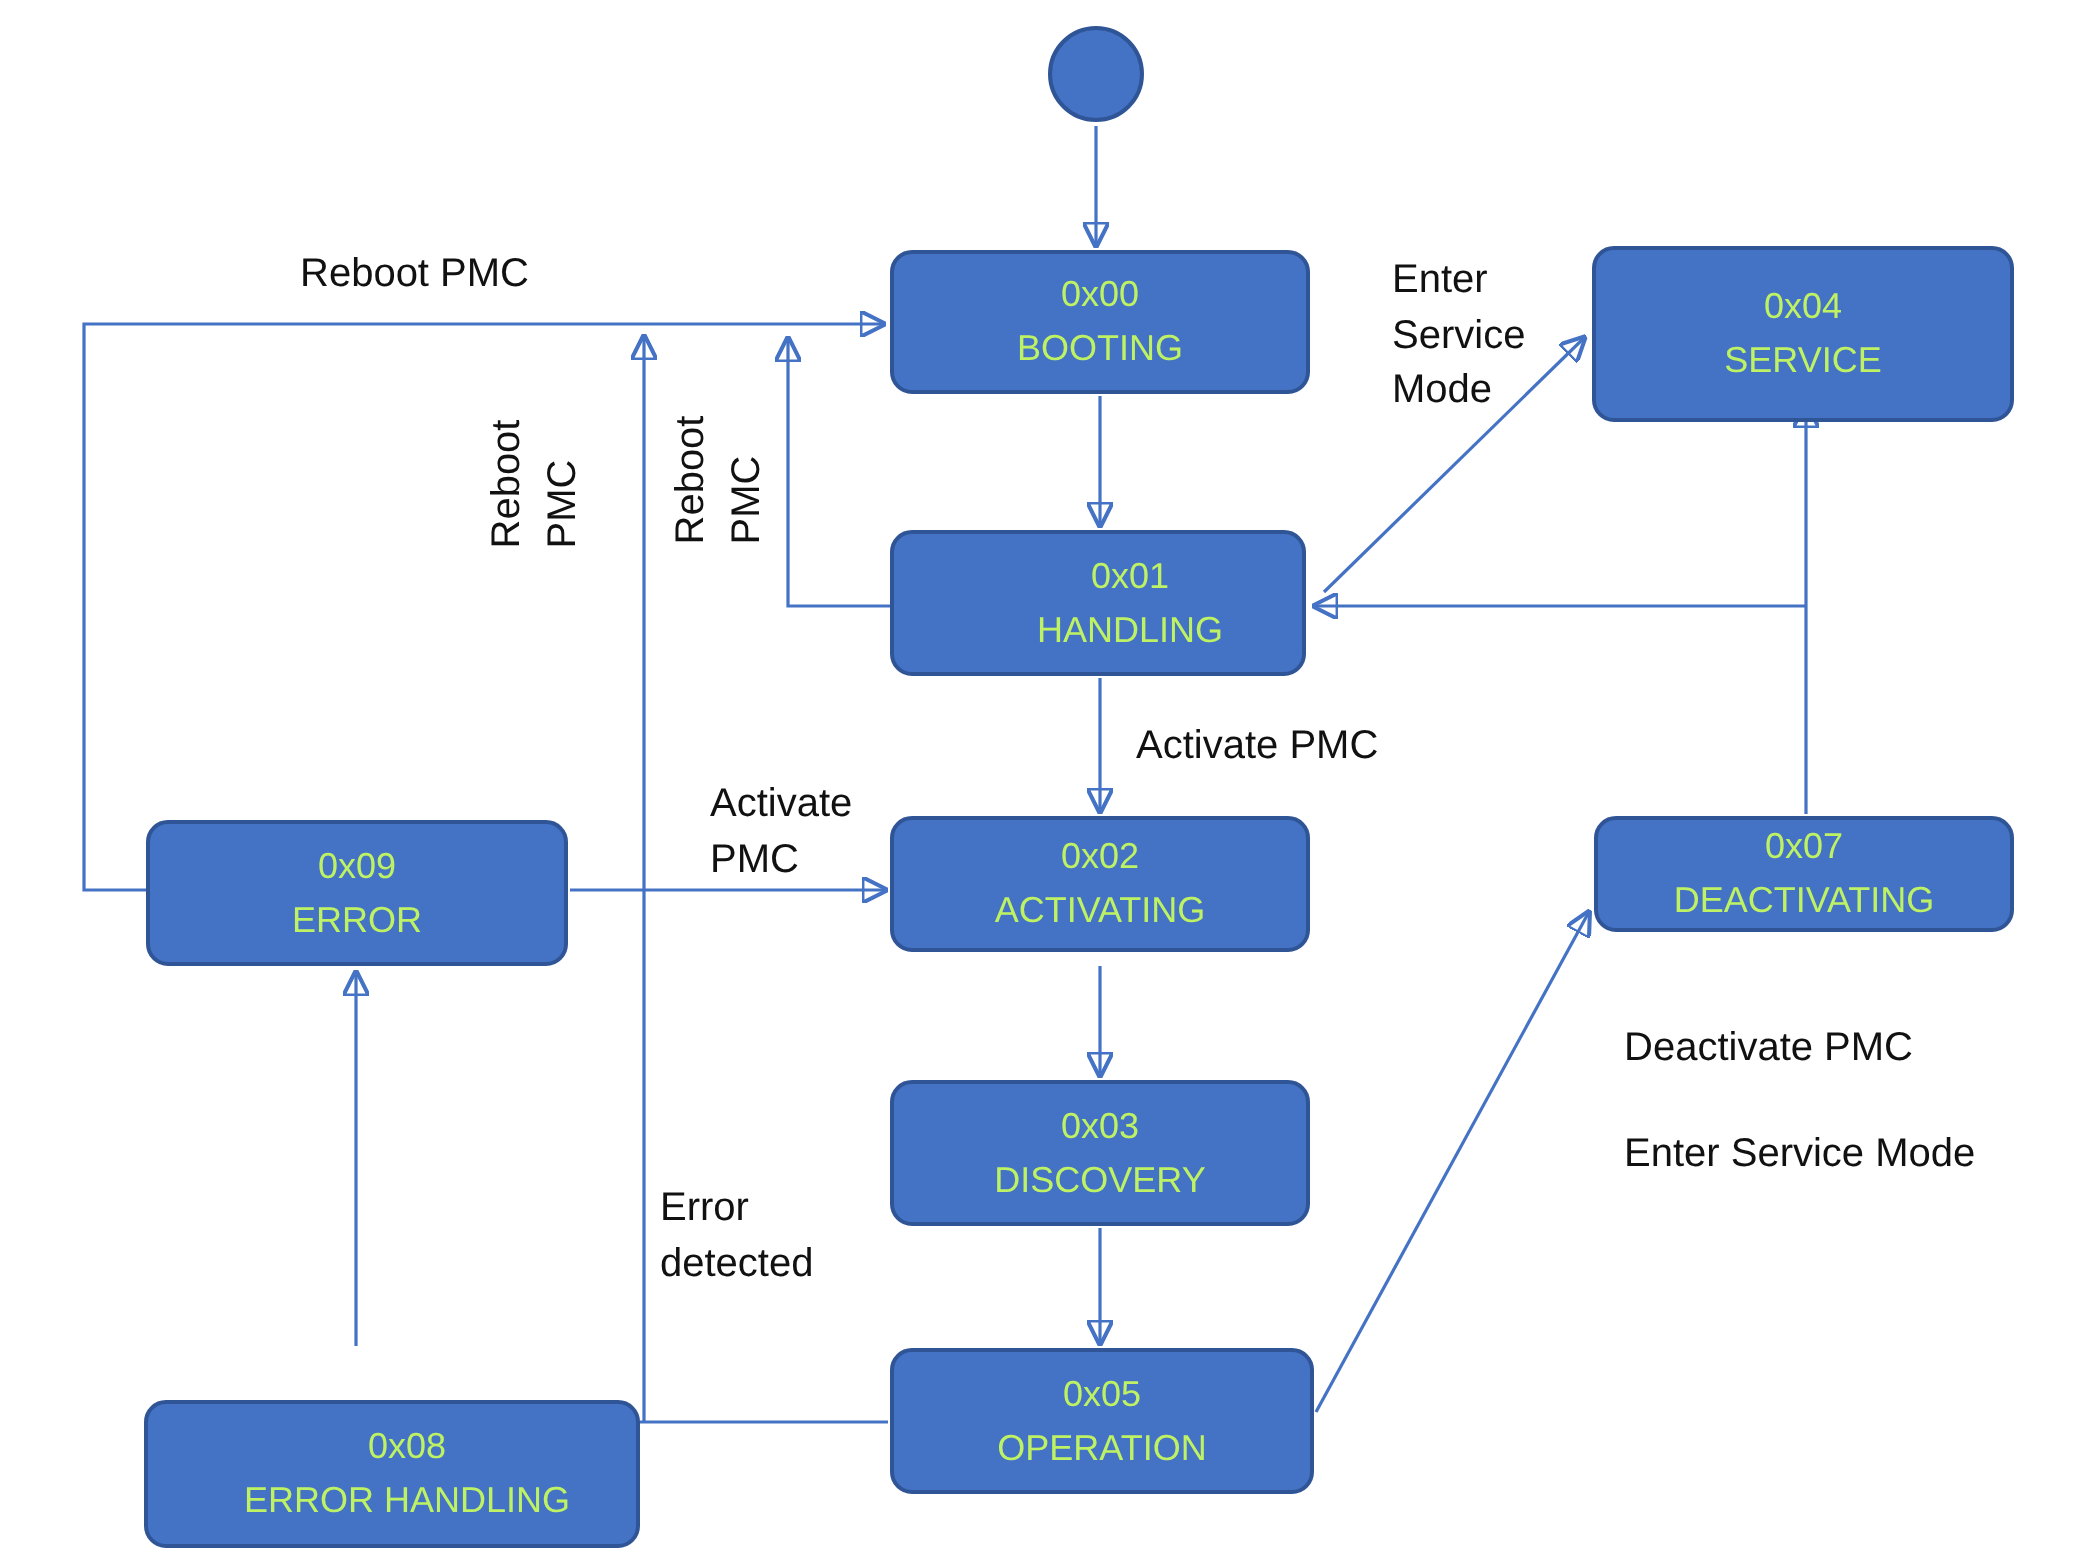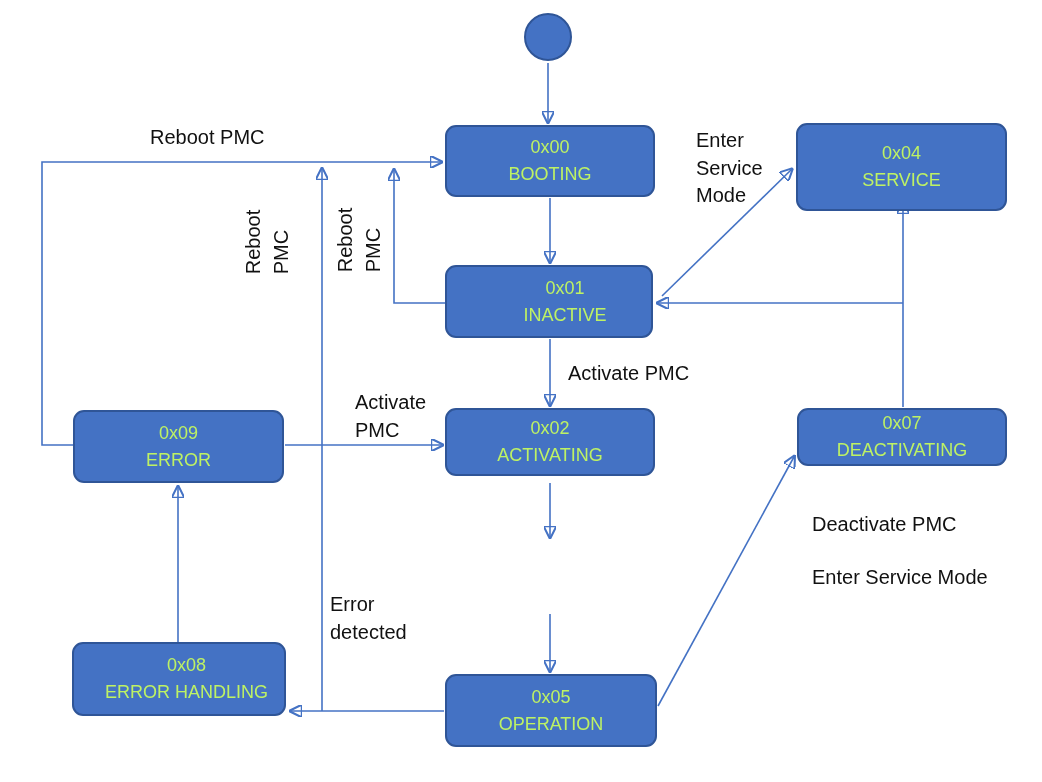--- a/index.html
+++ b/index.html
@@ -56,45 +56,49 @@
 
   <div class="start-circle"></div>
 
   <div class="state" style="left:445px; top:125px; width:210px; height:72px;">
     <span>0x00</span>
     <span>BOOTING</span>
   </div>
 
   <div class="state" style="left:445px; top:265px; width:208px; height:73px;padding-left:32px;">
     <span>0x01</span>
-    <span>INACTIVE</span>
+    <span>HANDLING</span>
   </div>
 
   <div class="state" style="left:445px; top:408px; width:210px; height:68px;">
     <span>0x02</span>
     <span>ACTIVATING</span>
   </div>
 
+  <div class="state" style="left:445px; top:540px; width:210px; height:73px;">
+    <span>0x03</span>
+    <span>DISCOVERY</span>
+  </div>
 
   <div class="state" style="left:796px; top:123px; width:211px; height:88px;">
     <span>0x04</span>
     <span>SERVICE</span>
   </div>
 
   <div class="state" style="left:445px; top:674px; width:212px; height:73px;">
     <span>0x05</span>
     <span>OPERATION</span>
   </div>
 
   <div class="state" style="left:797px; top:408px; width:210px; height:58px;">
     <span>0x07</span>
     <span>DEACTIVATING</span>
   </div>
 
-  <div class="state" style="left:72px; top:642px; width:214px; height:74px;padding-left:15px;">
+  <div class="state" style="left:72px; top:700px; width:248px; height:74px;padding-left:15px;">
     <span>0x08</span>
     <span>ERROR HANDLING</span>
   </div>
 
   <div class="state" style="left:73px; top:410px; width:211px; height:73px;">
     <span>0x09</span>
     <span>ERROR</span>
   </div>
 
   <div class="lbl" style="left:150px; top:124px;">Reboot PMC</div>

